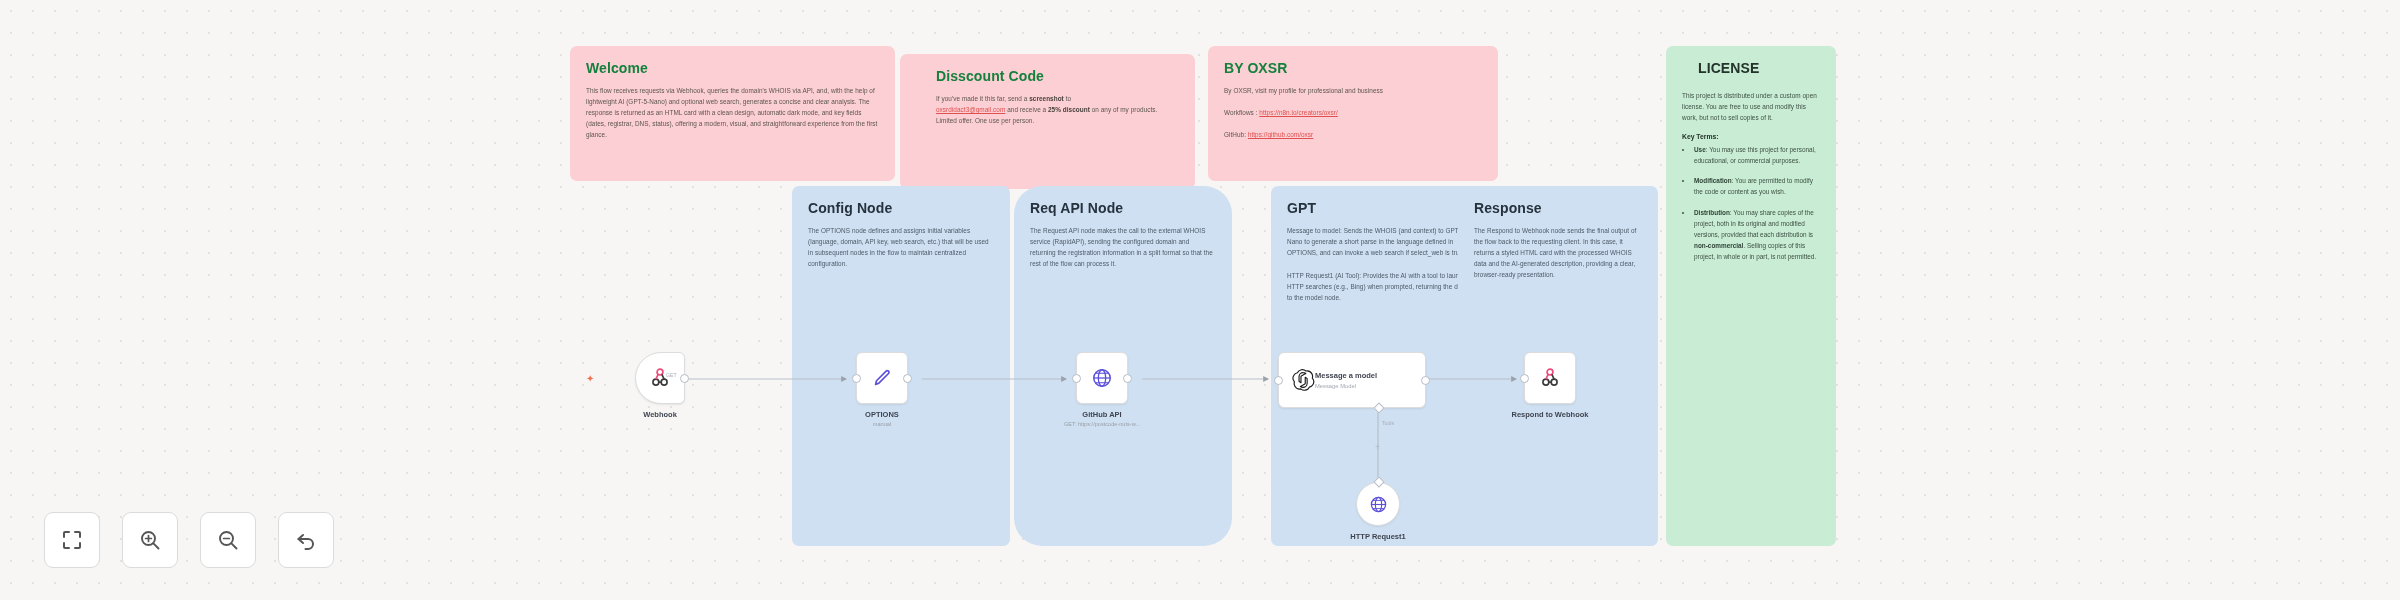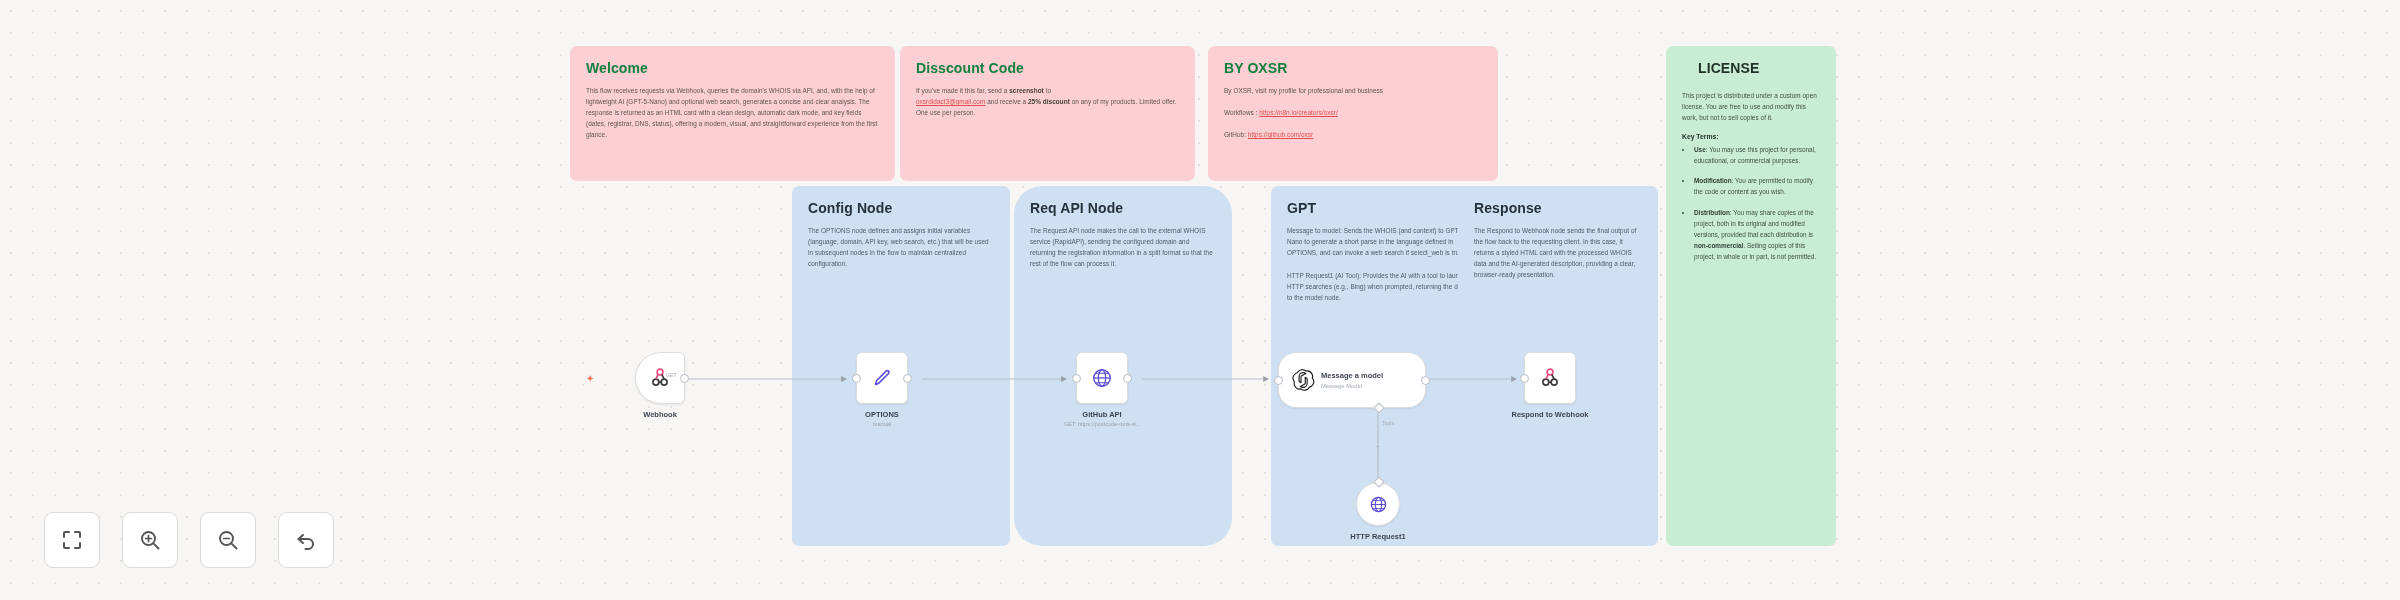--- a/index.html
+++ b/index.html
@@ -114,24 +114,24 @@
     font-size: 5.6px;
     color: #9aa0aa;
     white-space: nowrap;
     text-align: center;
   }
 
   .wide-node {
     position: absolute;
     background: #fff;
     border: 1px solid #dcdcdc;
-    border-radius: 18px;
+    border-radius: 6px;
     display: flex;
     align-items: center;
-    gap: 6px;
+    gap: 0;
     padding: 0 12px;
     box-sizing: border-box;
     box-shadow: 0 1px 2px rgba(0,0,0,.08);
   }
   .wide-node .txt { display: flex; flex-direction: column; justify-content: center; }
   .wide-node .t1 { font-size: 7.5px; font-weight: bold; color: #3f4550; line-height: 1.25; }
   .wide-node .t2 { font-size: 5.8px; color: #a2a8b2; margin-top: 2px; }
 
   .circle-node {
     position: absolute;
@@ -199,21 +199,21 @@
 
 <div id="canvas">
 
   <div class="sticky pink" style="left:570px; top:46px; width:325px; height:135px;">
     <div class="inner">
       <h2>Welcome</h2>
       <p>This flow receives requests via Webhook, queries the domain's WHOIS via API, and, with the help of lightweight AI (GPT-5-Nano) and optional web search, generates a concise and clear analysis. The response is returned as an HTML card with a clean design, automatic dark mode, and key fields (dates, registrar, DNS, status), offering a modern, visual, and straightforward experience from the first glance.</p>
     </div>
   </div>
 
-  <div class="sticky pink" style="left:900px; top:46px; width:295px; height:135px;">
+  <div class="sticky pink" style="left:900px; top:54px; width:295px; height:135px;padding-left:20px;">
     <div class="inner">
       <h2>Disscount Code</h2>
       <p><span>If you've made it this far, send a </span><b>screenshot</b><span> to</span><br><a class="lnk" href="#">oxsrdidact3@gmail.com</a><span> and receive a </span><b>25% discount</b><span> on any of my products. Limited offer. One use per person.</span></p>
     </div>
   </div>
 
   <div class="sticky pink" style="left:1208px; top:46px; width:290px; height:135px;">
     <div class="inner">
       <h2>BY OXSR</h2>
       <p style="margin-bottom:11px;">By OXSR, visit my profile for professional and business</p>

